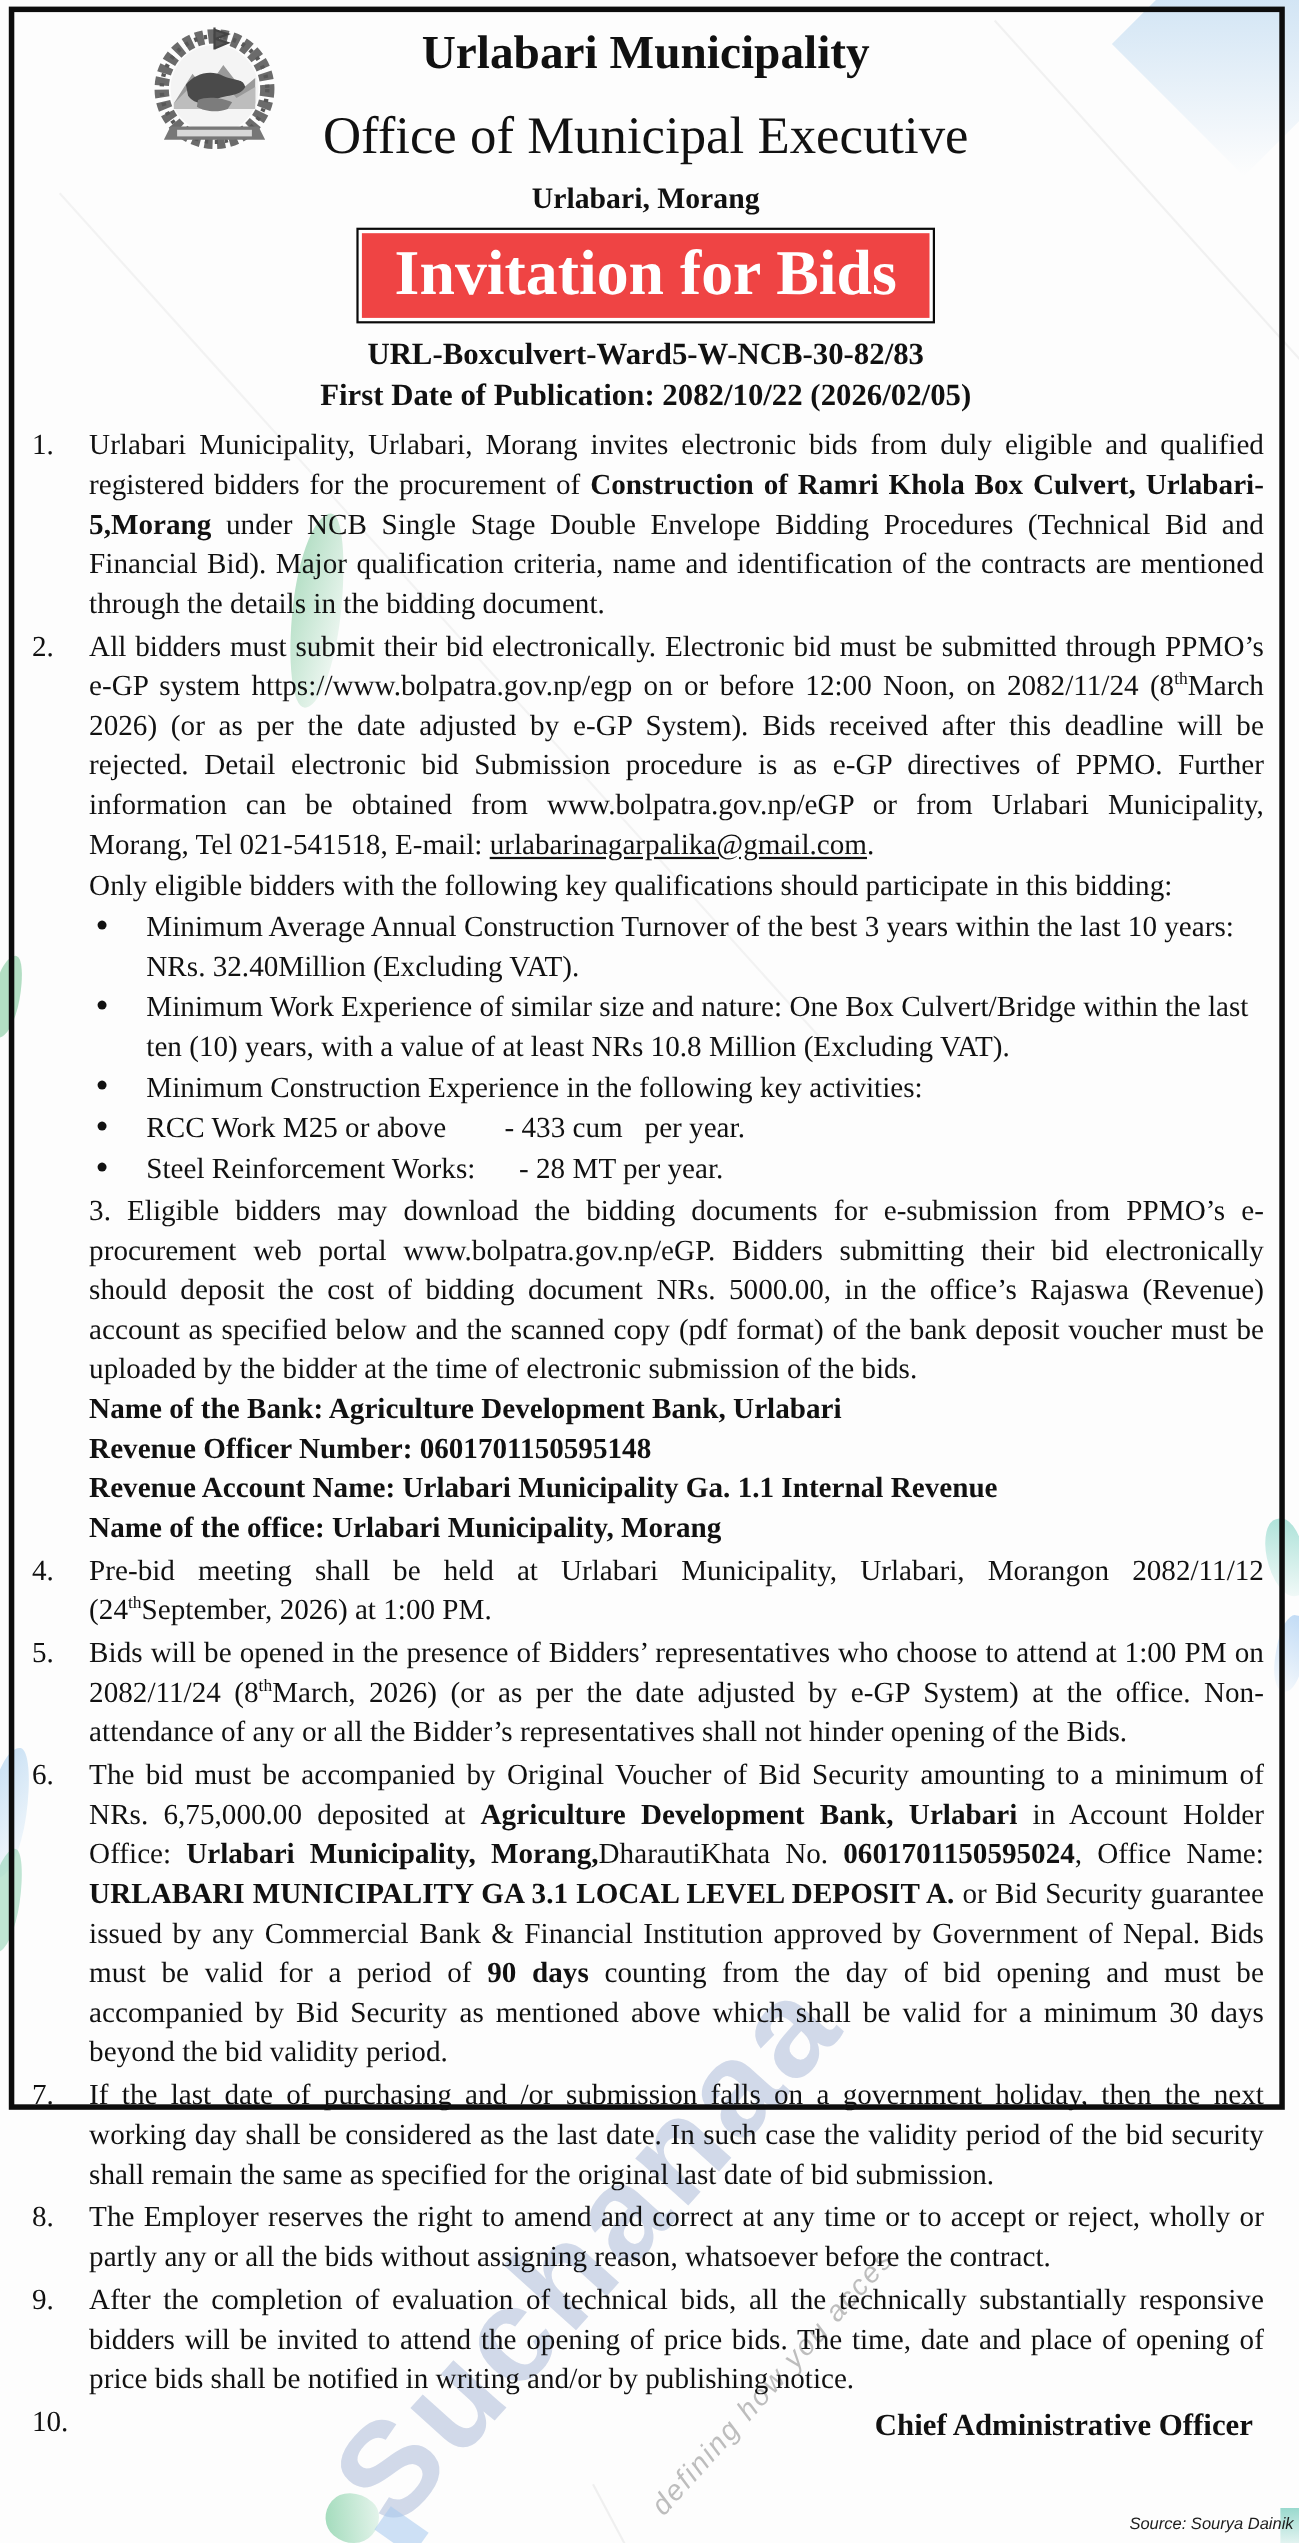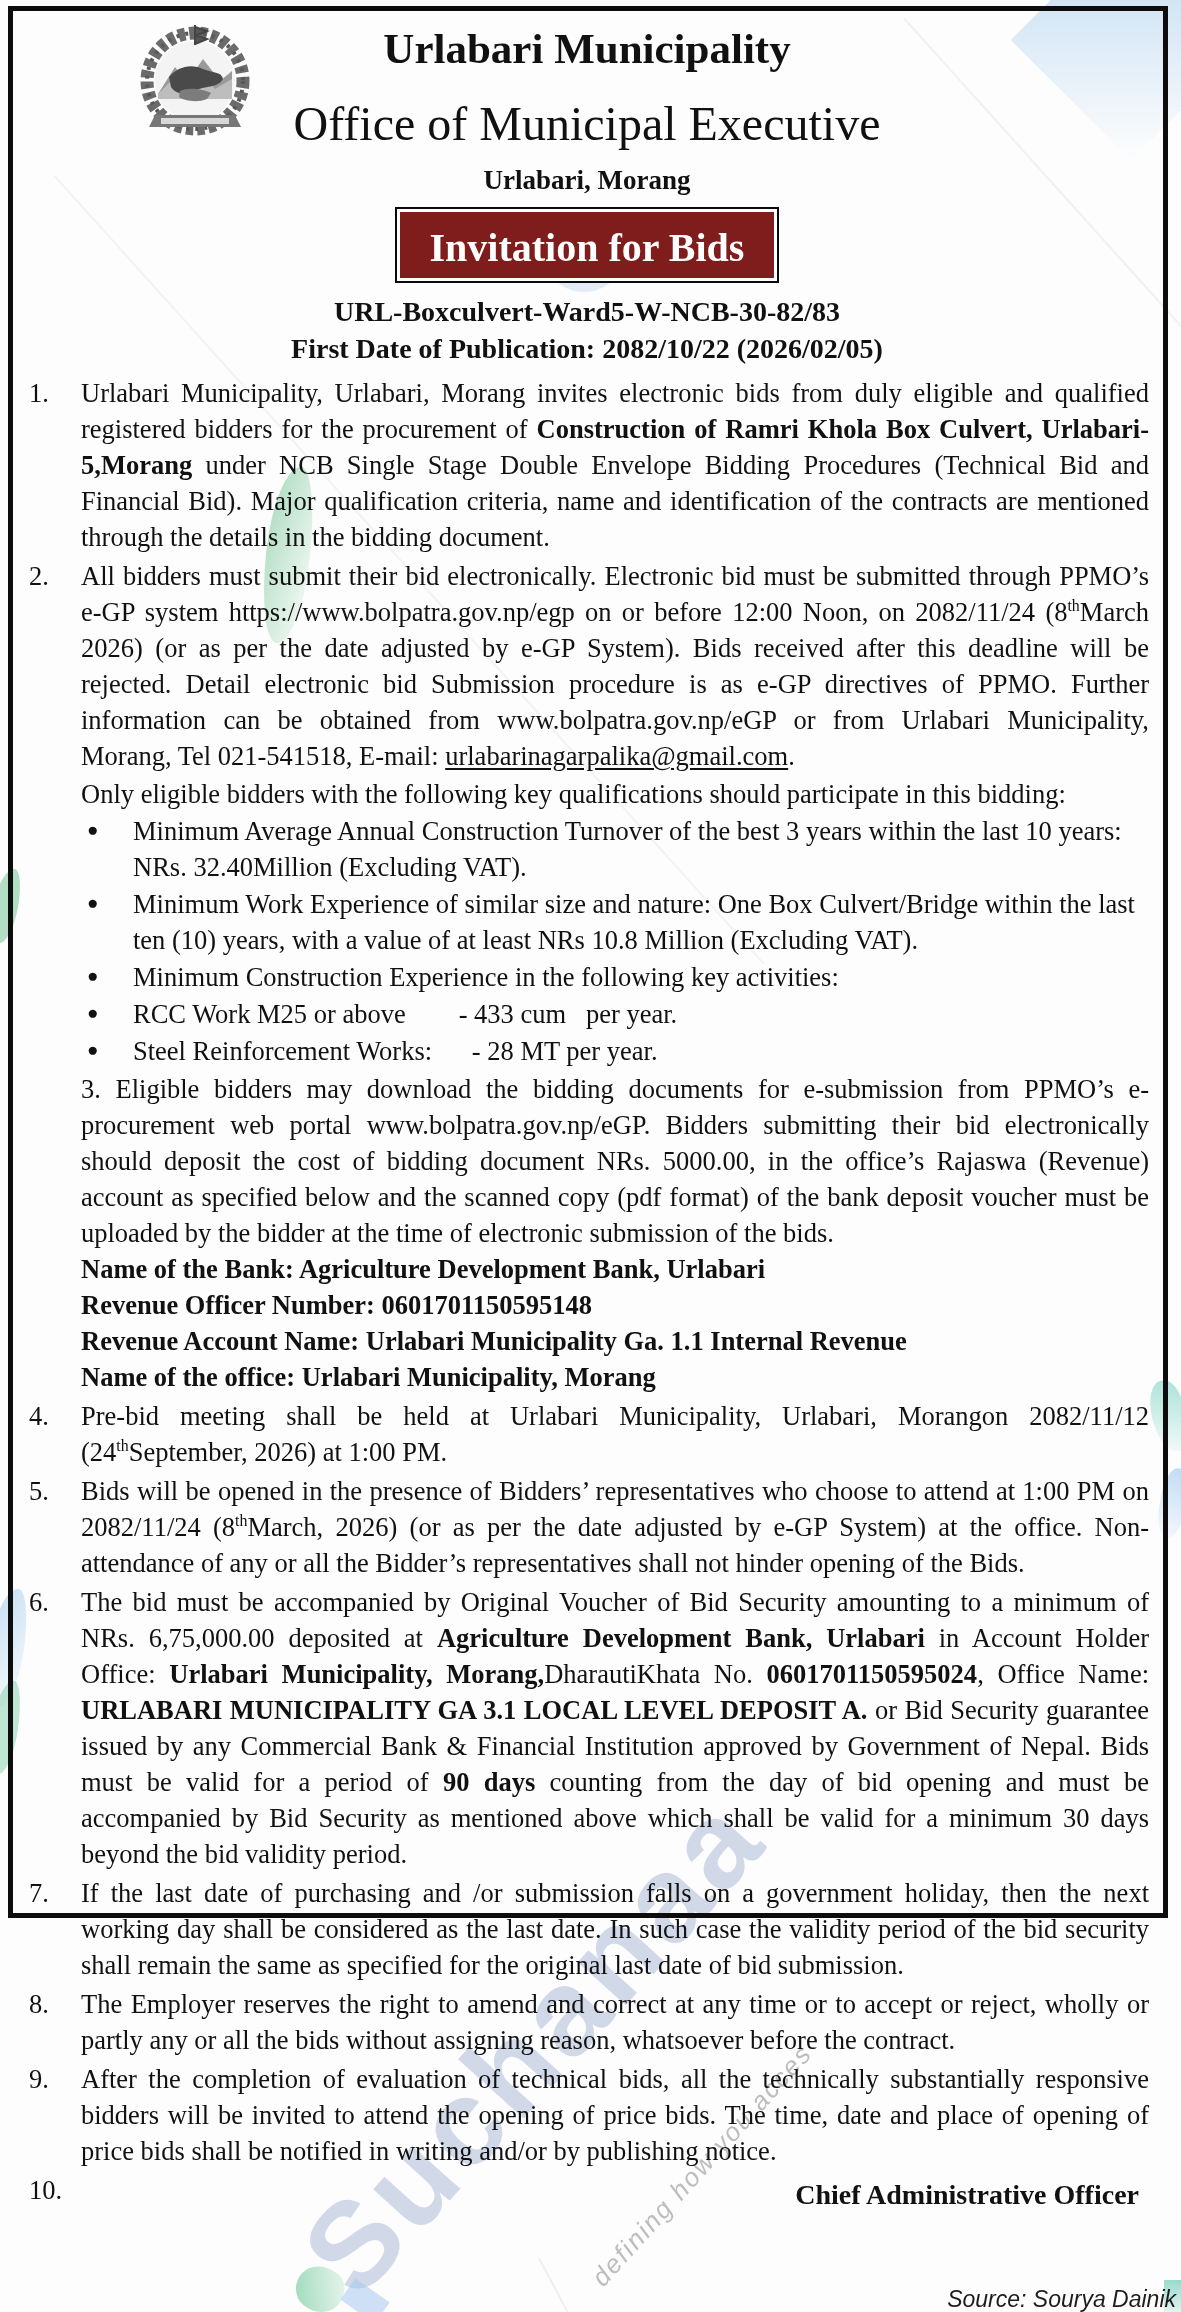--- a/index.html
+++ b/index.html
@@ -65,23 +65,23 @@
     padding:8px 14px 0 12px;
     z-index:2;background:transparent;
   }
   
   .logo{position:absolute;left:112px;top:8px;width:140px;height:130px;}
   .h-municipality{text-align:center;font-weight:bold;font-size:43px;line-height:1.1;margin-top:6px;}
   .h-office{text-align:center;font-weight:normal;font-size:48px;line-height:1.1;margin-top:26px;}
   .h-location{text-align:center;font-weight:bold;font-size:27px;margin-top:14px;}
   .banner-wrap{text-align:center;margin-top:16px;}
   .banner{
-    display:inline-block;background:#7f1d1d;color:#ffffff;
-    font-weight:bold;font-size:40px;line-height:1.15;
-    padding:13px 30px 7px 30px;
+    display:inline-block;background:#ef4444;color:#ffffff;
+    font-weight:bold;font-size:58px;line-height:1.15;
+    padding:3px 30px 7px 30px;
     box-shadow:0 0 0 3px #ffffff,0 0 0 5px #0a0a0a;
   }
   .h-ref{text-align:center;font-weight:bold;font-size:28px;margin-top:18px;}
   .h-date{text-align:center;font-weight:bold;font-size:28px;margin-top:5px;}
 
   
   .flow{margin-top:10px;font-size:26.5px;line-height:36px;}
   .item{position:relative;padding-left:56px;text-align:justify;margin-top:3px;}
   .num{position:absolute;left:4px;top:0;}
   .subline{padding-left:56px;margin-top:2px;text-align:left;}
@@ -91,21 +91,21 @@
   .flush{padding-left:56px;text-align:justify;margin-top:2px;}
   .bankline{padding-left:56px;font-weight:bold;text-align:left;}
   .sign{text-align:right;padding-right:10px;font-weight:bold;font-size:28px;margin-top:8px;}
   .b{font-weight:bold;}
   .u{text-decoration:underline;text-underline-offset:3px;}
   sup{font-size:60%;line-height:0;vertical-align:super;}
 
   .source{
     position:absolute;right:5px;top:2286px;z-index:3;
     font-family:"Liberation Sans",sans-serif;font-style:italic;
-    font-size:23px;color:#1d1d1d;
+    font-size:15px;color:#1d1d1d;
   }
 </style>
 </head>
 <body>
 
 <div class="decor wm-word">Suchanaa</div>
 <div class="decor wm-tagline">defining how you acces</div>
 <div class="decor wm-blob"></div>
 <div class="decor fold fold1"></div>
 <div class="decor fold fold2"></div>

